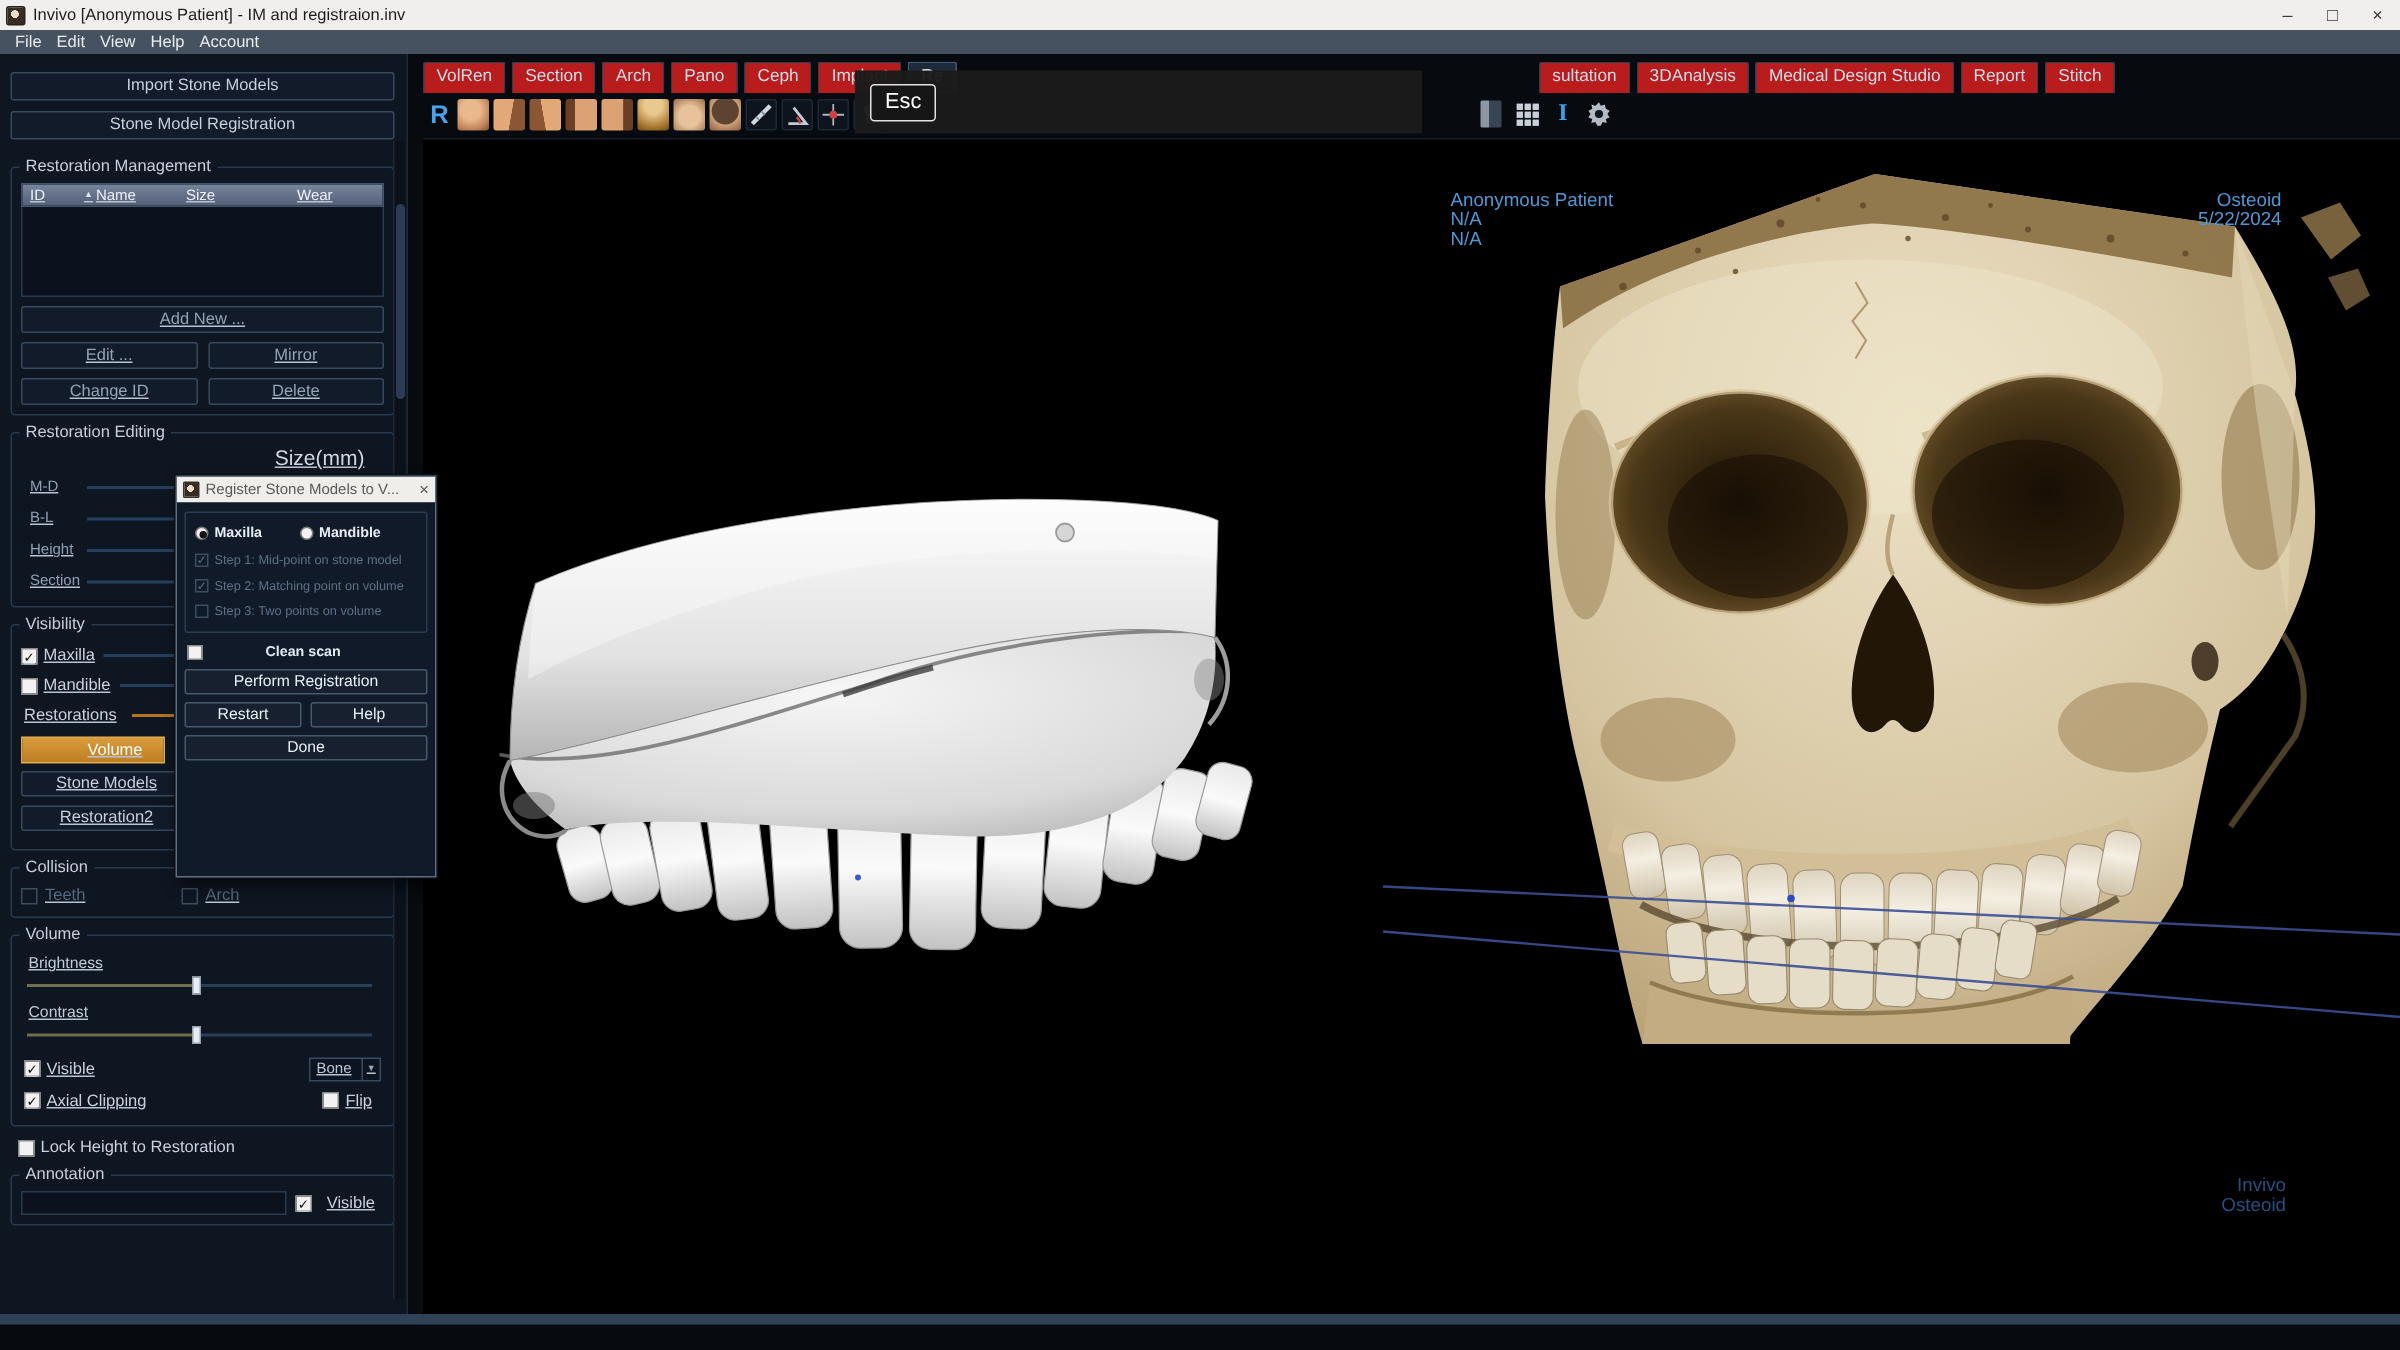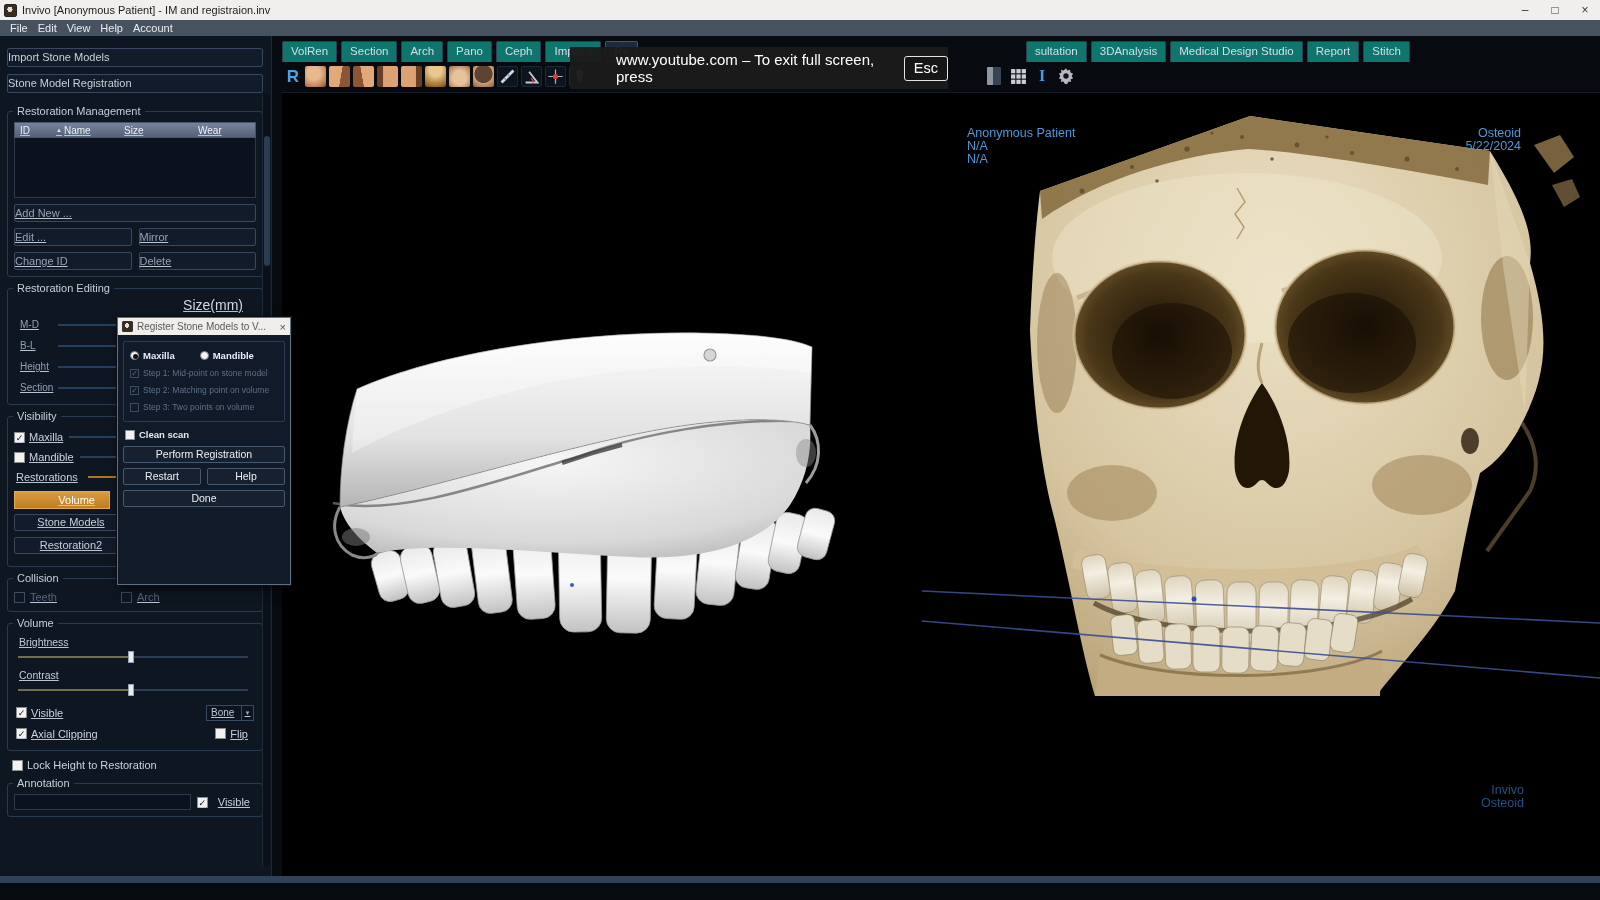--- a/index.html
+++ b/index.html
@@ -16,21 +16,21 @@
   .win-btn { width:30px; text-align:center; font-size:12px; line-height:20px; color:#3a3a3a; }
 
   
   #menubar { position:absolute; left:0; top:20px; width:1600px; height:16px; background:#46525f;
              display:flex; align-items:center; padding-left:5px; }
   .menu-item { font-size:11px; color:#e9edf1; padding:0 5px; }
 
   
   #tabs { position:absolute; left:282px; top:41px; display:flex; gap:4px; z-index:5; }
   .tab { height:21px; line-height:19px; padding:0 8px; font-size:11.5px; color:#d4dde9;
-         background:#0f766e; border:1px solid #2e3d52; border-bottom:none; border-radius:2px 2px 0 0; }
+         background:#b91c1c; border:1px solid #2e3d52; border-bottom:none; border-radius:2px 2px 0 0; }
   .tab.active { background:#1e2b3d; color:#ffffff; font-weight:bold; border-color:#455871; border-bottom:1px dotted #5d8fd0; }
   .tab-spacer { width:380px; }
 
   
   #toolbar { position:absolute; left:284px; top:66px; display:flex; align-items:center; gap:3px; z-index:4; }
   .rlet { color:#4aa3e8; font-weight:bold; font-size:17px; width:18px; text-align:center; }
   .ticon { width:21px; height:21px; border-radius:2px; position:relative; overflow:hidden; }
   .skin  { background:radial-gradient(circle at 42% 35%, #e9b98d 0 35%, #c4855a 70%, #7e4e30); }
   .skin2 { background:linear-gradient(100deg, #e2a877 55%, #8a5634 56%); }
   .skin3 { background:linear-gradient(260deg, #e2a877 55%, #8a5634 56%); }
@@ -48,21 +48,21 @@
   
   #notification { position:absolute; left:570px; top:47px; width:378px; height:42px; background:rgba(27,27,27,0.97);
                   display:flex; align-items:center; z-index:50; }
   #notification .msg { margin-left:46px; font-size:15px; color:#ffffff; }
   #notification .keycap { margin-left:10px; border:1.5px solid #e3e3e3; border-radius:3px; padding:3px 9px 4px;
                           font-size:14.5px; color:#ffffff; background:#161616; }
 
   
   #sidebar { position:absolute; left:0; top:36px; width:272px; height:840px; background:#0e1621;
              border-right:1px solid #1c2938; padding:12px 8px 0 7px; color:#b9c4d2; font-size:11px; z-index:3; }
-  .side-btn { width:100%; height:19px; line-height:17px; text-align:left; background:#121b29;
+  .side-btn { width:100%; height:19px; line-height:17px; text-align:center; background:#121b29;
               border:1px solid #38485e; border-radius:2px; color:#c6d0dc; margin-bottom:7px; font-size:11px; }
   .group { position:relative; border:1px solid #293a50; border-radius:3px; margin:11px 0 8px; padding:10px 6px 6px;text-decoration:underline; }
   .glabel { position:absolute; top:-7px; left:5px; background:#0e1621; padding:0 4px; color:#c6cfdb; font-size:11px; }
   .tbl-head { display:flex; align-items:center; height:16px; background:linear-gradient(#77849c,#545f78);
               border:1px solid #46536c; font-size:10px; color:#eef2f8; }
   .th { padding-left:5px; }
   .th-id { flex:0 0 36px; } .th-name { flex:1; } .th-size { flex:0 0 54px; } .th-wear { flex:0 0 62px;margin-left:20px; }
   .sort-arrow { font-size:6px; vertical-align:2px; margin-right:2px; color:#dfe6f2; }
   .tbl-body { height:60px; background:#0b121d; border:1px solid #293a50; border-top:none; }
   .btn-row { display:flex; gap:7px; margin-top:6px; }
@@ -121,21 +121,21 @@
   .dlg-body { position:absolute; left:0; right:0; top:17px; bottom:0; background:#101a28; padding:6px 5px 0; }
   .dlg-group { border:1px solid #2b3c52; border-radius:2px; padding:8px 4px 9px 6px; margin-bottom:7px; }
   .radio-row { display:flex; align-items:center; }
   .radio { width:9px; height:9px; border-radius:50%; background:#f2f2f2; border:1px solid #777; position:relative; flex:0 0 9px; }
   .radio.sel::after { content:""; position:absolute; left:2px; top:2px; width:5px; height:5px; border-radius:50%; background:#111; }
   .radio-lab { font-size:9.5px; font-weight:bold; color:#e8eef6; margin-left:4px; }
   .radio-gap { width:25px; }
   .step { display:flex; align-items:center; margin-top:7px; }
   .step .cb { width:9px; height:9px; flex:0 0 9px; font-size:8px; line-height:8px; }
   .step-lab { font-size:8.5px; color:#5d7188; margin-left:4px; white-space:nowrap; }
-  .clean-row { display:flex; align-items:flex-end; margin:1px 0 6px 2px; }
+  .clean-row { display:flex; align-items:flex-end; margin:1px 0 6px 2px;gap:38px; }
   .clean-row .cb { width:10px; height:10px; flex:0 0 10px; }
   .clean-lab { font-size:9.5px; font-weight:bold; color:#e2eaf3; margin-left:4px; }
   .dlg-btn { display:block; width:100%; height:17px; line-height:15px; background:#16202e; border:1px solid #46586e;
              border-radius:2px; color:#eaf0f8; text-align:center; font-size:10.5px; margin-bottom:5px; }
   .dlg-half-row { display:flex; gap:6px; }
   .dlg-half-row .dlg-btn { flex:1; }
 
   
   #bottombar { position:absolute; left:0; top:876px; width:1600px; height:7px; background:#2f4257; }
 </style>
@@ -553,21 +553,20 @@
       <div>Osteoid</div>
       <div>5/22/2024</div>
     </div>
     <div class="watermark">
       <div>Invivo</div>
       <div>Osteoid</div>
     </div>
   </div>
 
   <div id="notification">
-    <span class="msg">www.youtube.com – To exit full screen, press</span>
     <span class="keycap">Esc</span>
   </div>
 
   <div id="dialog">
     <div class="dlg-title">
       <span class="dlg-icon"></span>
       <span class="t">Register Stone Models to V...</span>
       <span class="dlg-close">×</span>
     </div>
     <div class="dlg-body">

